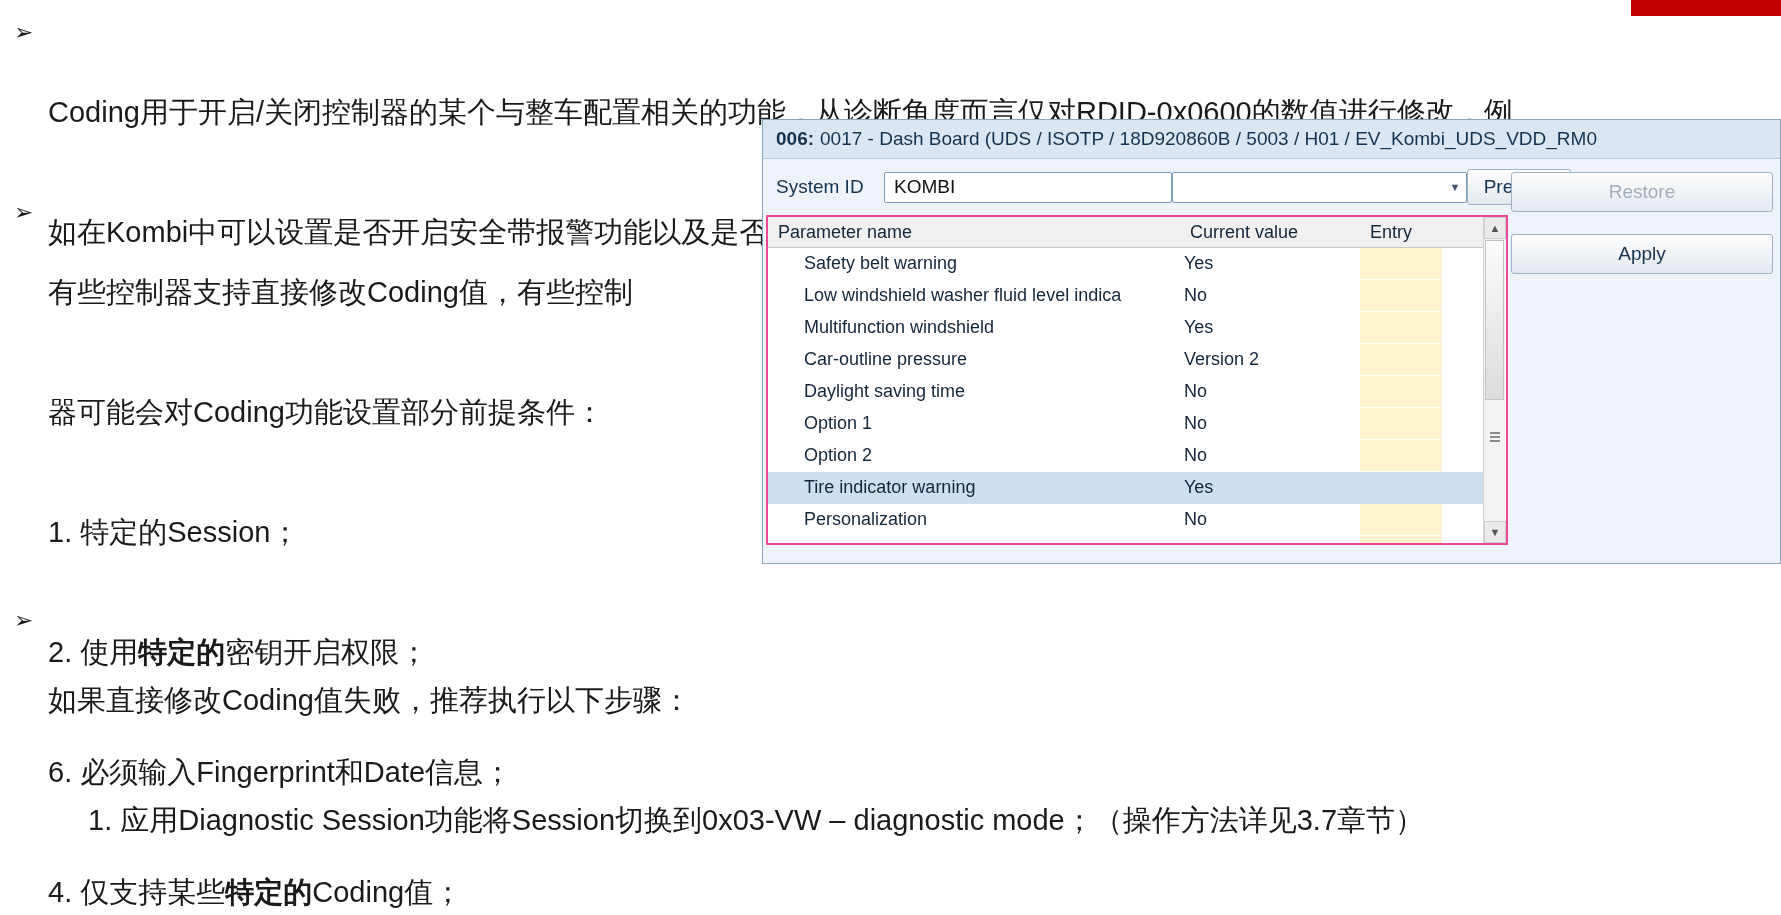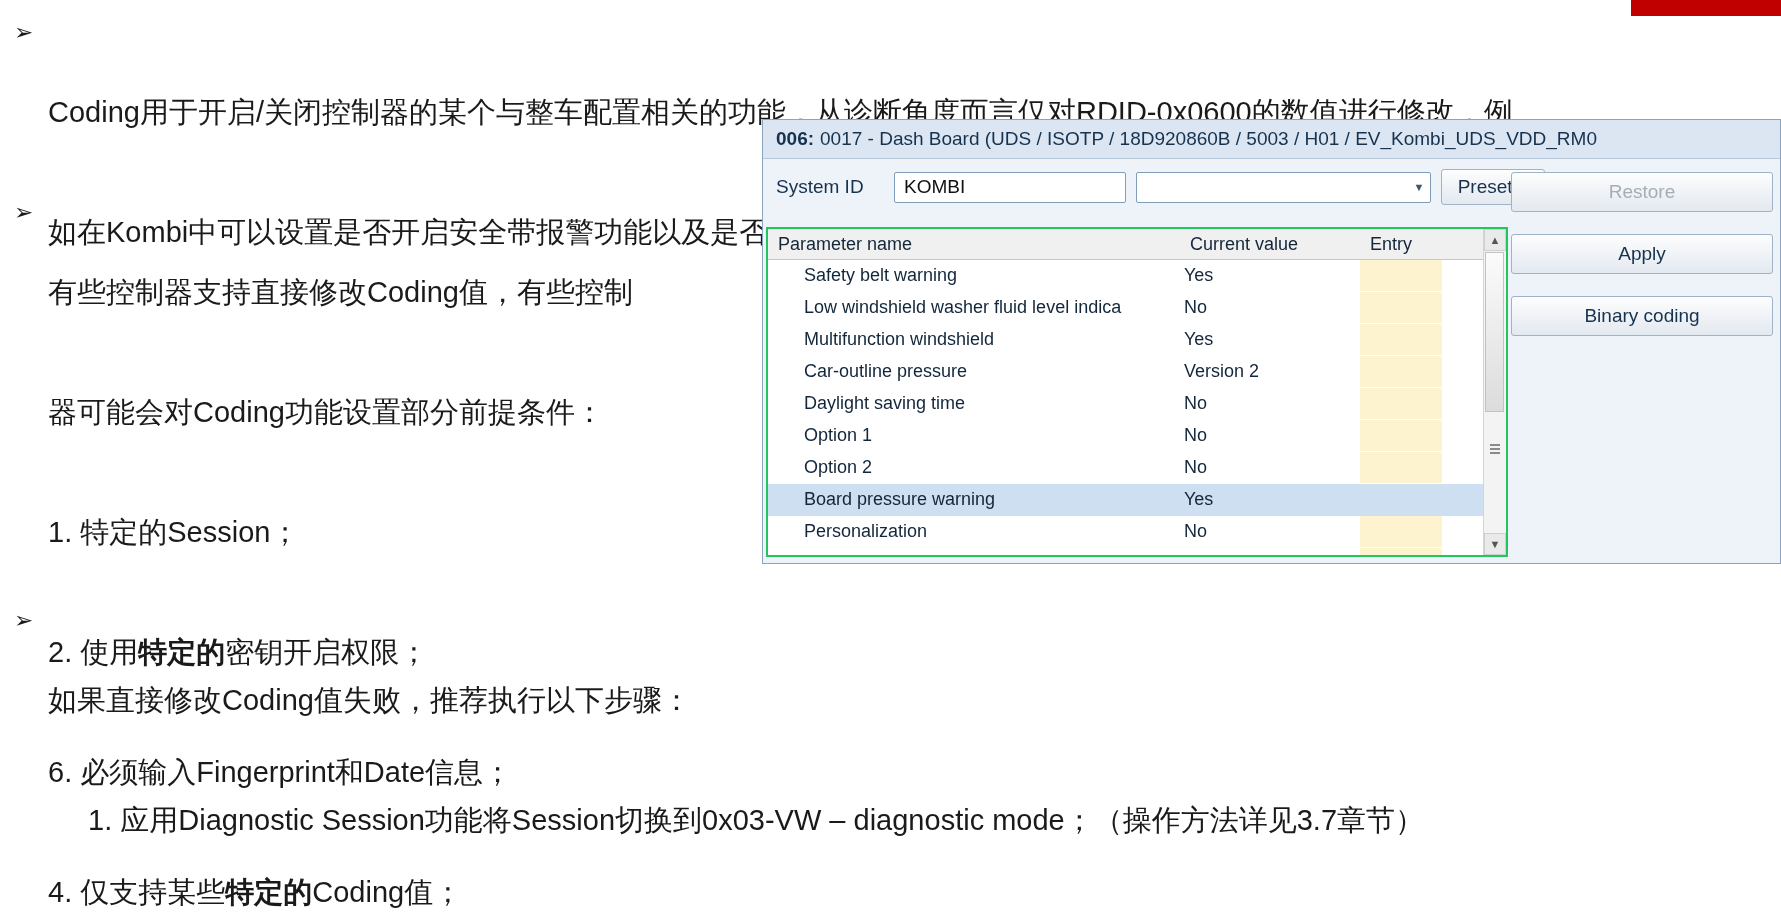--- a/index.html
+++ b/index.html
@@ -83,29 +83,28 @@
     font-size: 19px;
     color: #16324f;
     white-space: nowrap;
   }
   .app-titlebar .tb-strong { font-weight: bold; margin-right: 6px; }
 
   .app-row {
     display: flex;
     align-items: center;
     padding: 10px 0 6px 13px;
-    gap: 10px;
   }
   .lbl-sysid {
     font-size: 19px;
     color: #16324f;
     width: 108px;
   }
   .sysid-input {
-    width: 232px;
+    width: 288px;
     height: 31px;
     background: #ffffff;
     border: 1px solid #7f9db9;
     border-radius: 2px;
     display: flex;
     align-items: center;
     padding-left: 9px;
     box-sizing: border-box;
     font-size: 19px;
     color: #111;
@@ -156,25 +155,24 @@
     gap: 22px;
   }
 
   
   .table-wrap {
     position: absolute;
     left: 3px;
     top: 95px;
     width: 742px;
     height: 330px;
-    border: 2px solid #22c55e;
+    border: 2px solid #ec4899;
     background: #ffffff;
     box-sizing: border-box;
     overflow: hidden;
-    margin-top: 12px;
   }
   .tbl-header {
     display: flex;
     height: 30px;
     background: #f0f0f0;
     border-bottom: 1px solid #c6c6c6;
     font-size: 18px;
     color: #13263a;
     align-items: center;
   }
@@ -298,21 +296,20 @@
     <div class="combo">
       <span></span>
       <span class="arrow">▼</span>
     </div>
     <div class="btn">Preset...</div>
   </div>
 
   <div class="side-col">
     <div class="btn big disabled">Restore</div>
     <div class="btn big">Apply</div>
-    <div class="btn big">Binary coding</div>
   </div>
 
   <div class="table-wrap">
     <div class="tbl-header">
       <div class="th c1">Parameter name</div>
       <div class="th c2">Current value</div>
       <div class="th c3">Entry</div>
       <div class="th c4"></div>
     </div>
 
@@ -353,21 +350,21 @@
         <div class="td c3"></div>
         <div class="td c4"></div>
       </div>
       <div class="trow">
         <div class="td c1">Option 2</div>
         <div class="td c2">No</div>
         <div class="td c3"></div>
         <div class="td c4"></div>
       </div>
       <div class="trow selected">
-        <div class="td c1">Board pressure warning</div>
+        <div class="td c1">Tire indicator warning</div>
         <div class="td c2">Yes</div>
         <div class="td c3"></div>
         <div class="td c4"></div>
       </div>
       <div class="trow">
         <div class="td c1">Personalization</div>
         <div class="td c2">No</div>
         <div class="td c3"></div>
         <div class="td c4"></div>
       </div>

